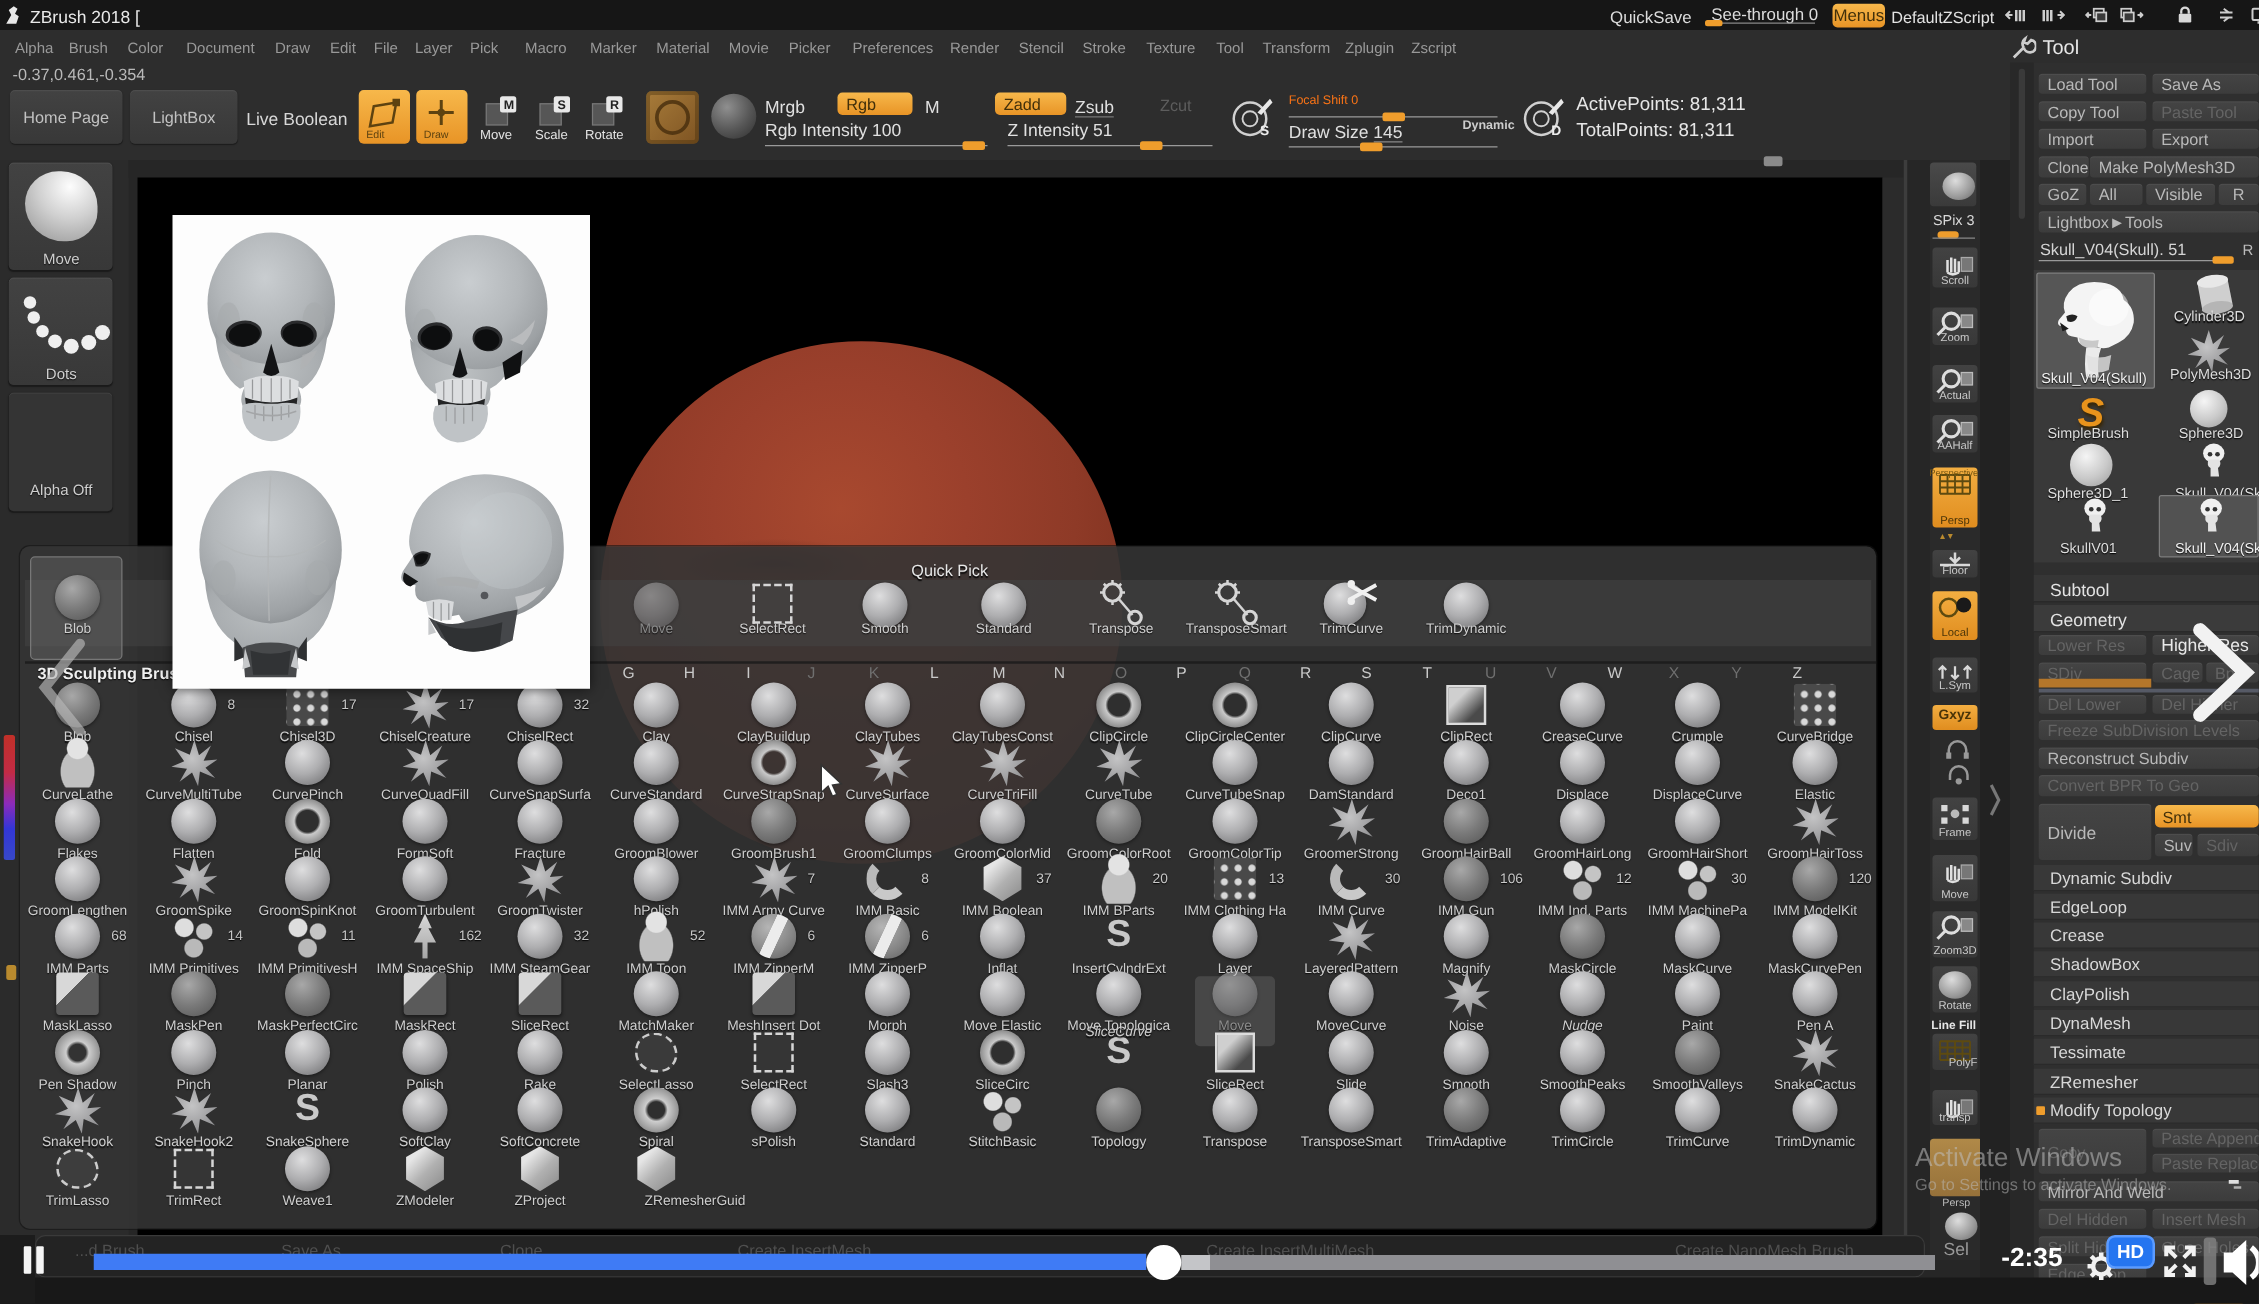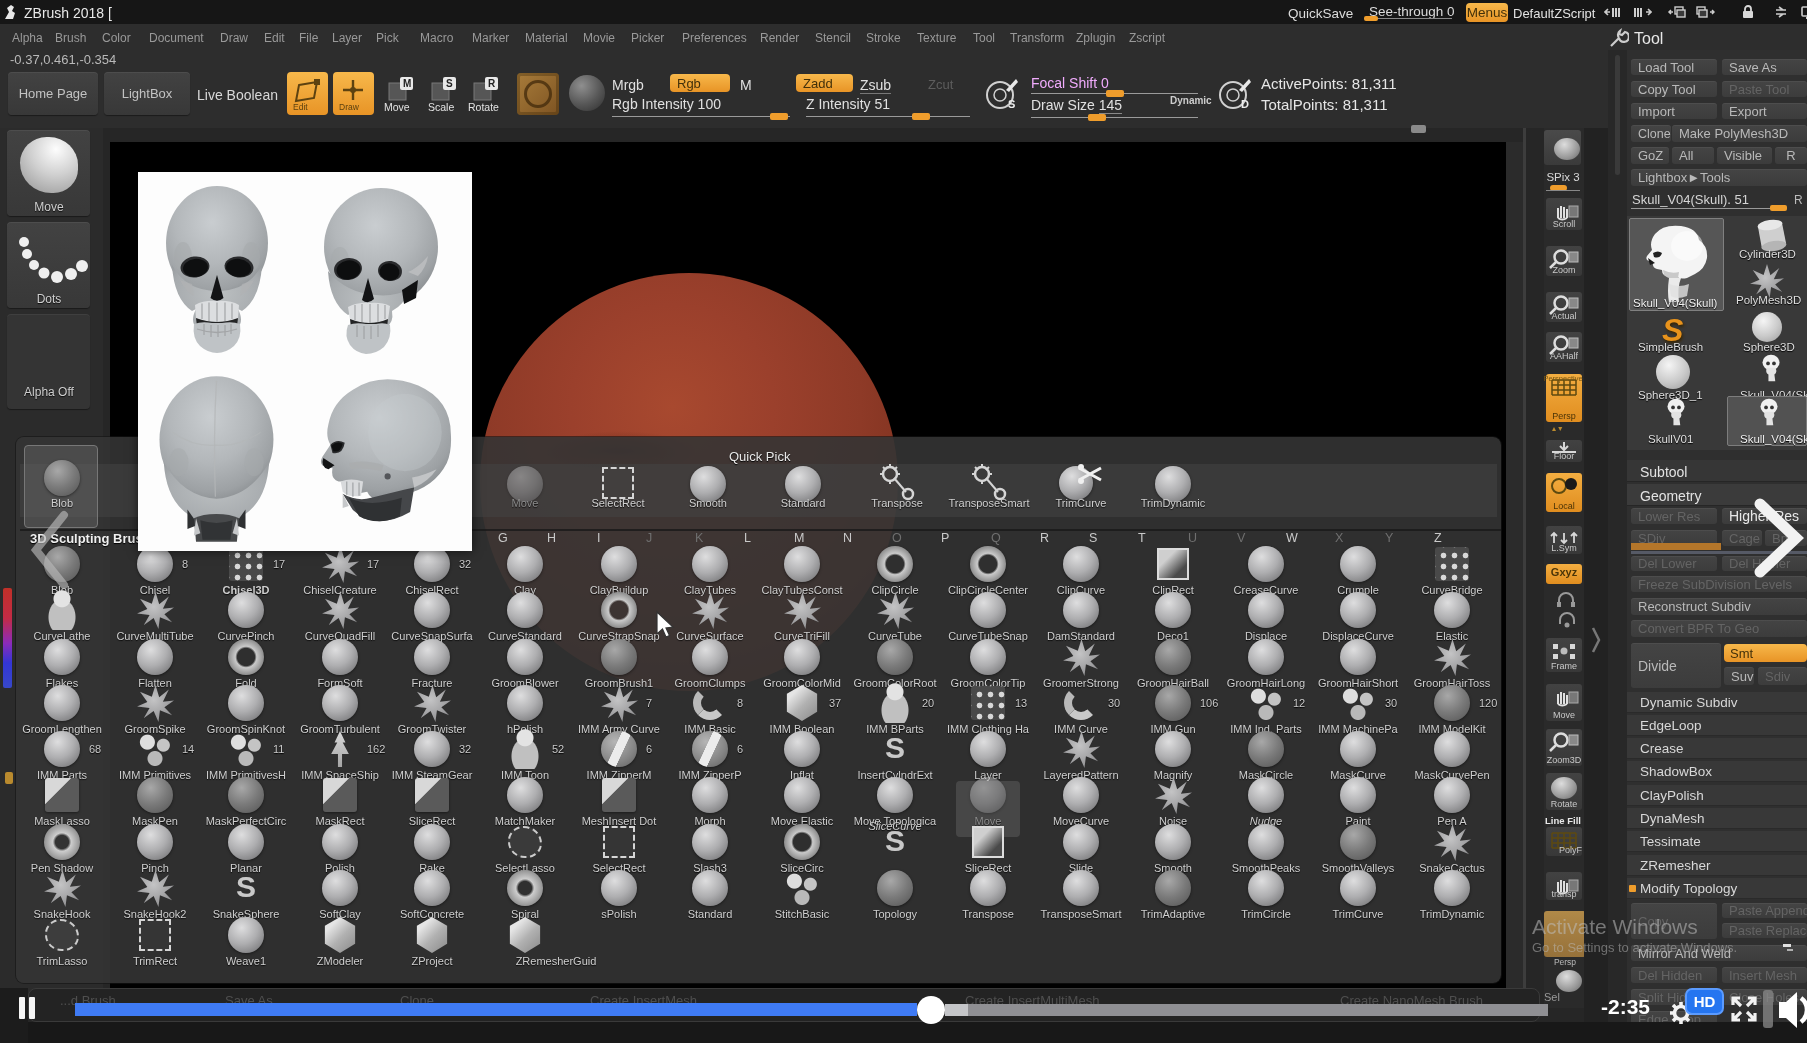--- a/index.html
+++ b/index.html
@@ -166,21 +166,21 @@
 <div class="t" style="left:928px;top:77px;font-size:13px;color:#5d5d5d">Zcut</div>
 <div class="t" style="left:806px;top:96px;font-size:14px;color:#e0e0e0">Z Intensity 51</div>
 <div class="a" style="left:806px;top:116px;width:164px;height:1px;background:#9a9a9a"></div>
 <div class="a" style="left:912px;top:113px;width:18px;height:7px;background:#ef9d2c;border-radius:2px"></div>
 <svg class="a" style="left:984px;top:76px" width="38" height="38">
     <circle cx="16" cy="19" r="13" fill="none" stroke="#d0d0d0" stroke-width="2"></circle>
     <circle cx="16" cy="19" r="6" fill="none" stroke="#d0d0d0" stroke-width="1.5"></circle>
     <path d="M22 14 L32 3 L34 6 L25 16 Z" fill="#e8e8e8"></path>
     <text x="24" y="32" font-size="11" font-weight="bold" fill="#ececec" font-family="Liberation Sans">S</text>
   </svg>
-<div class="t" style="left:1031px;top:75px;font-size:14px;color:#f0abfc">Focal Shift 0</div>
+<div class="t" style="left:1031px;top:75px;font-size:10px;color:#f97316">Focal Shift 0</div>
 <div class="a" style="left:1031px;top:93px;width:167px;height:1px;background:#9a9a9a"></div>
 <div class="a" style="left:1106px;top:90px;width:18px;height:7px;background:#ef9d2c;border-radius:2px"></div>
 <div class="t" style="left:1031px;top:97px;font-size:14px;color:#e0e0e0">Draw Size <span style="border-bottom:1px solid #888">145</span></div>
 <div class="a" style="left:1031px;top:117px;width:167px;height:1px;background:#9a9a9a"></div>
 <div class="a" style="left:1088px;top:114px;width:18px;height:7px;background:#ef9d2c;border-radius:2px"></div>
 <div class="t" style="left:1170px;top:95px;font-size:10px;font-weight:bold;color:#cdcdcd">Dynamic</div>
 <svg class="a" style="left:1217px;top:76px" width="38" height="38">
     <circle cx="16" cy="19" r="13" fill="none" stroke="#d0d0d0" stroke-width="2"></circle>
     <circle cx="16" cy="19" r="6" fill="none" stroke="#d0d0d0" stroke-width="1.5"></circle>
     <path d="M22 14 L32 3 L34 6 L25 16 Z" fill="#e8e8e8"></path>
@@ -279,21 +279,21 @@
 <div class="t" style="left:1335px;top:531px;font-size:12.5px;color:#6f6f6f">X</div>
 <div class="t" style="left:1385px;top:531px;font-size:12.5px;color:#6f6f6f">Y</div>
 <div class="t" style="left:1434px;top:531px;font-size:12.5px;color:#c9c9c9">Z</div>
 <div class="a" style="left:956px;top:781px;width:64px;height:56px;background:rgba(130,130,130,.30);border-radius:4px"></div>
 <div class="bid" style="left:44px;top:546px;width:36px;height:36px"></div>
 <div class="bl" style="left:14px;top:584px;width:96px;overflow:hidden;">Blob</div>
 <div class="bi" style="left:137px;top:546px;width:36px;height:36px"></div>
 <div class="bl" style="left:107px;top:584px;width:96px;overflow:hidden;">Chisel</div>
 <div class="bdg" style="left:182px;top:558px">8</div>
 <div class="bgrid" style="left:229px;top:547px;width:34px;height:34px"></div>
-<div class="bl" style="left:198px;top:584px;width:96px;overflow:hidden;font-weight:bold;">Chisel3D</div>
+<div class="bl" style="left:198px;top:584px;width:96px;overflow:hidden;">Chisel3D</div>
 <div class="bdg" style="left:273px;top:558px">17</div>
 <div class="bstar" style="left:322px;top:546px;width:37px;height:37px"></div>
 <div class="bl" style="left:292px;top:584px;width:96px;overflow:hidden;">ChiselCreature</div>
 <div class="bdg" style="left:367px;top:558px">17</div>
 <div class="bi" style="left:414px;top:546px;width:36px;height:36px"></div>
 <div class="bl" style="left:384px;top:584px;width:96px;overflow:hidden;">ChiselRect</div>
 <div class="bdg" style="left:459px;top:558px">32</div>
 <div class="bi" style="left:507px;top:546px;width:36px;height:36px"></div>
 <div class="bl" style="left:477px;top:584px;width:96px;overflow:hidden;">Clay</div>
 <div class="bi" style="left:601px;top:546px;width:36px;height:36px"></div>
@@ -808,21 +808,21 @@
 <div class="t" style="left:1546px;top:845px;width:36px;text-align:right;font-size:9px;color:#c9c9c9">PolyF</div>
 <div class="a" style="left:1546px;top:872px;width:36px;height:28px;background:linear-gradient(#424242,#383838);border-radius:3px"></div>
 <svg class="a" style="left:1546px;top:874px" width="36" height="22">
     <path d="M12 18 V8 M15 18 V6 M18 18 V7 M21 18 V9 M12 18 Q16 21 21 18" stroke="#e0e0e0" stroke-width="2" fill="none"></path>
     <rect x="23" y="6" width="9" height="11" fill="#777" stroke="#aaa"></rect>
   </svg>
 <div class="t" style="left:1546px;top:889px;width:36px;text-align:center;font-size:9px;color:#c9c9c9">transp</div>
 <div class="a" style="left:1544px;top:911px;width:42px;height:46px;background:linear-gradient(#b08948,#96713a);border-radius:3px"></div>
 <div class="t" style="left:1544px;top:957px;width:42px;text-align:center;font-size:8.5px;color:#bbb">Persp</div>
 <div class="a" style="left:1556px;top:970px;width:26px;height:22px;border-radius:50%;background:radial-gradient(circle at 40% 30%,#ddd,#999 60%,#666)"></div>
-<div class="t" style="left:1544px;top:991px;width:42px;font-size:11px;color:#999">Sel</div>
+<div class="t" style="left:1544px;top:991px;width:42px;text-align:center;font-size:14px;color:#999">Sel</div>
 <div class="a" style="left:1584px;top:128px;width:24px;height:915px;background:#222"></div>
 <svg class="a" style="left:1590px;top:620px" width="12" height="40">
     <path d="M3 8 L9 20 L3 32" stroke="#777" stroke-width="2.5" fill="none"></path>
   </svg>
 <div class="a" style="left:1608px;top:24px;width:199px;height:1019px;background:#2f2f2f"></div>
 <div class="a" style="left:1608px;top:24px;width:199px;height:26px;background:#2d2d2d"></div>
 <svg class="a" style="left:1607px;top:28px" width="22" height="22">
     <path d="M4 18 L12 10 M12 10 a5 5 0 1 0 6 -6 l-3 3 -3 -1 1 -3 a5 5 0 0 0 -1 7" stroke="#cdcdcd" stroke-width="2.2" fill="none"></path>
   </svg>
 <div class="t" style="left:1634px;top:30px;font-size:16px;color:#e8e8e8">Tool</div>

